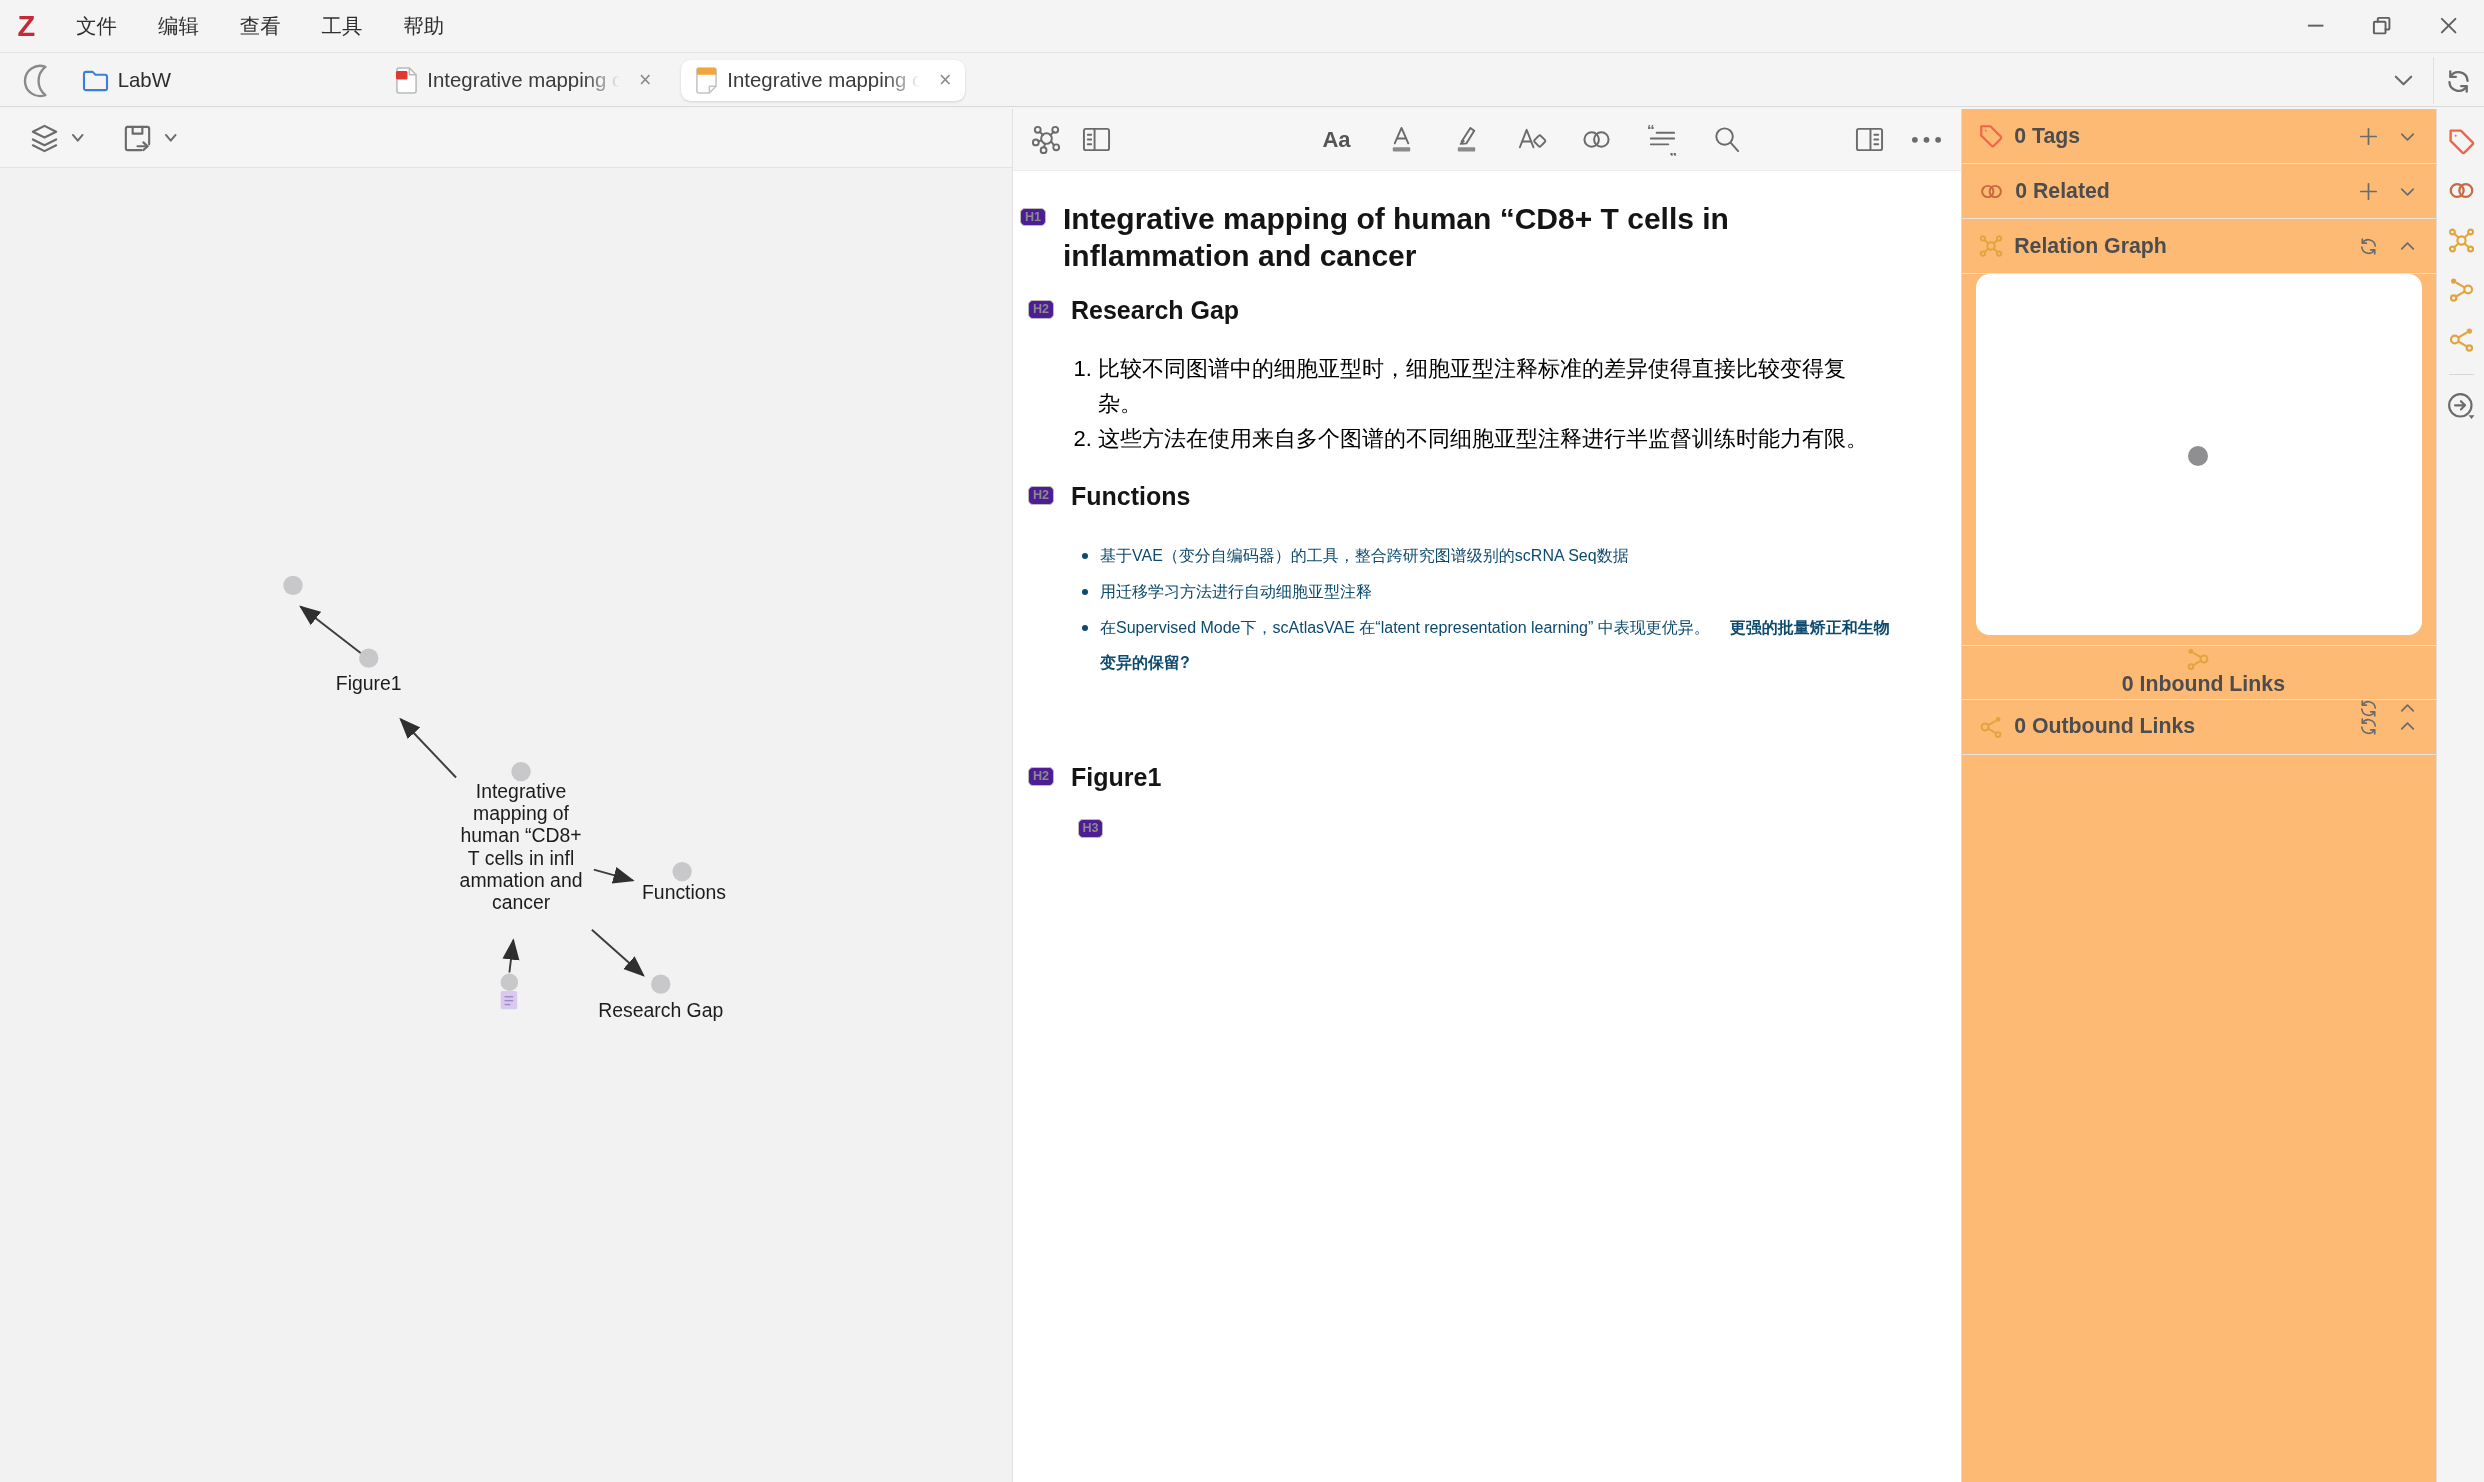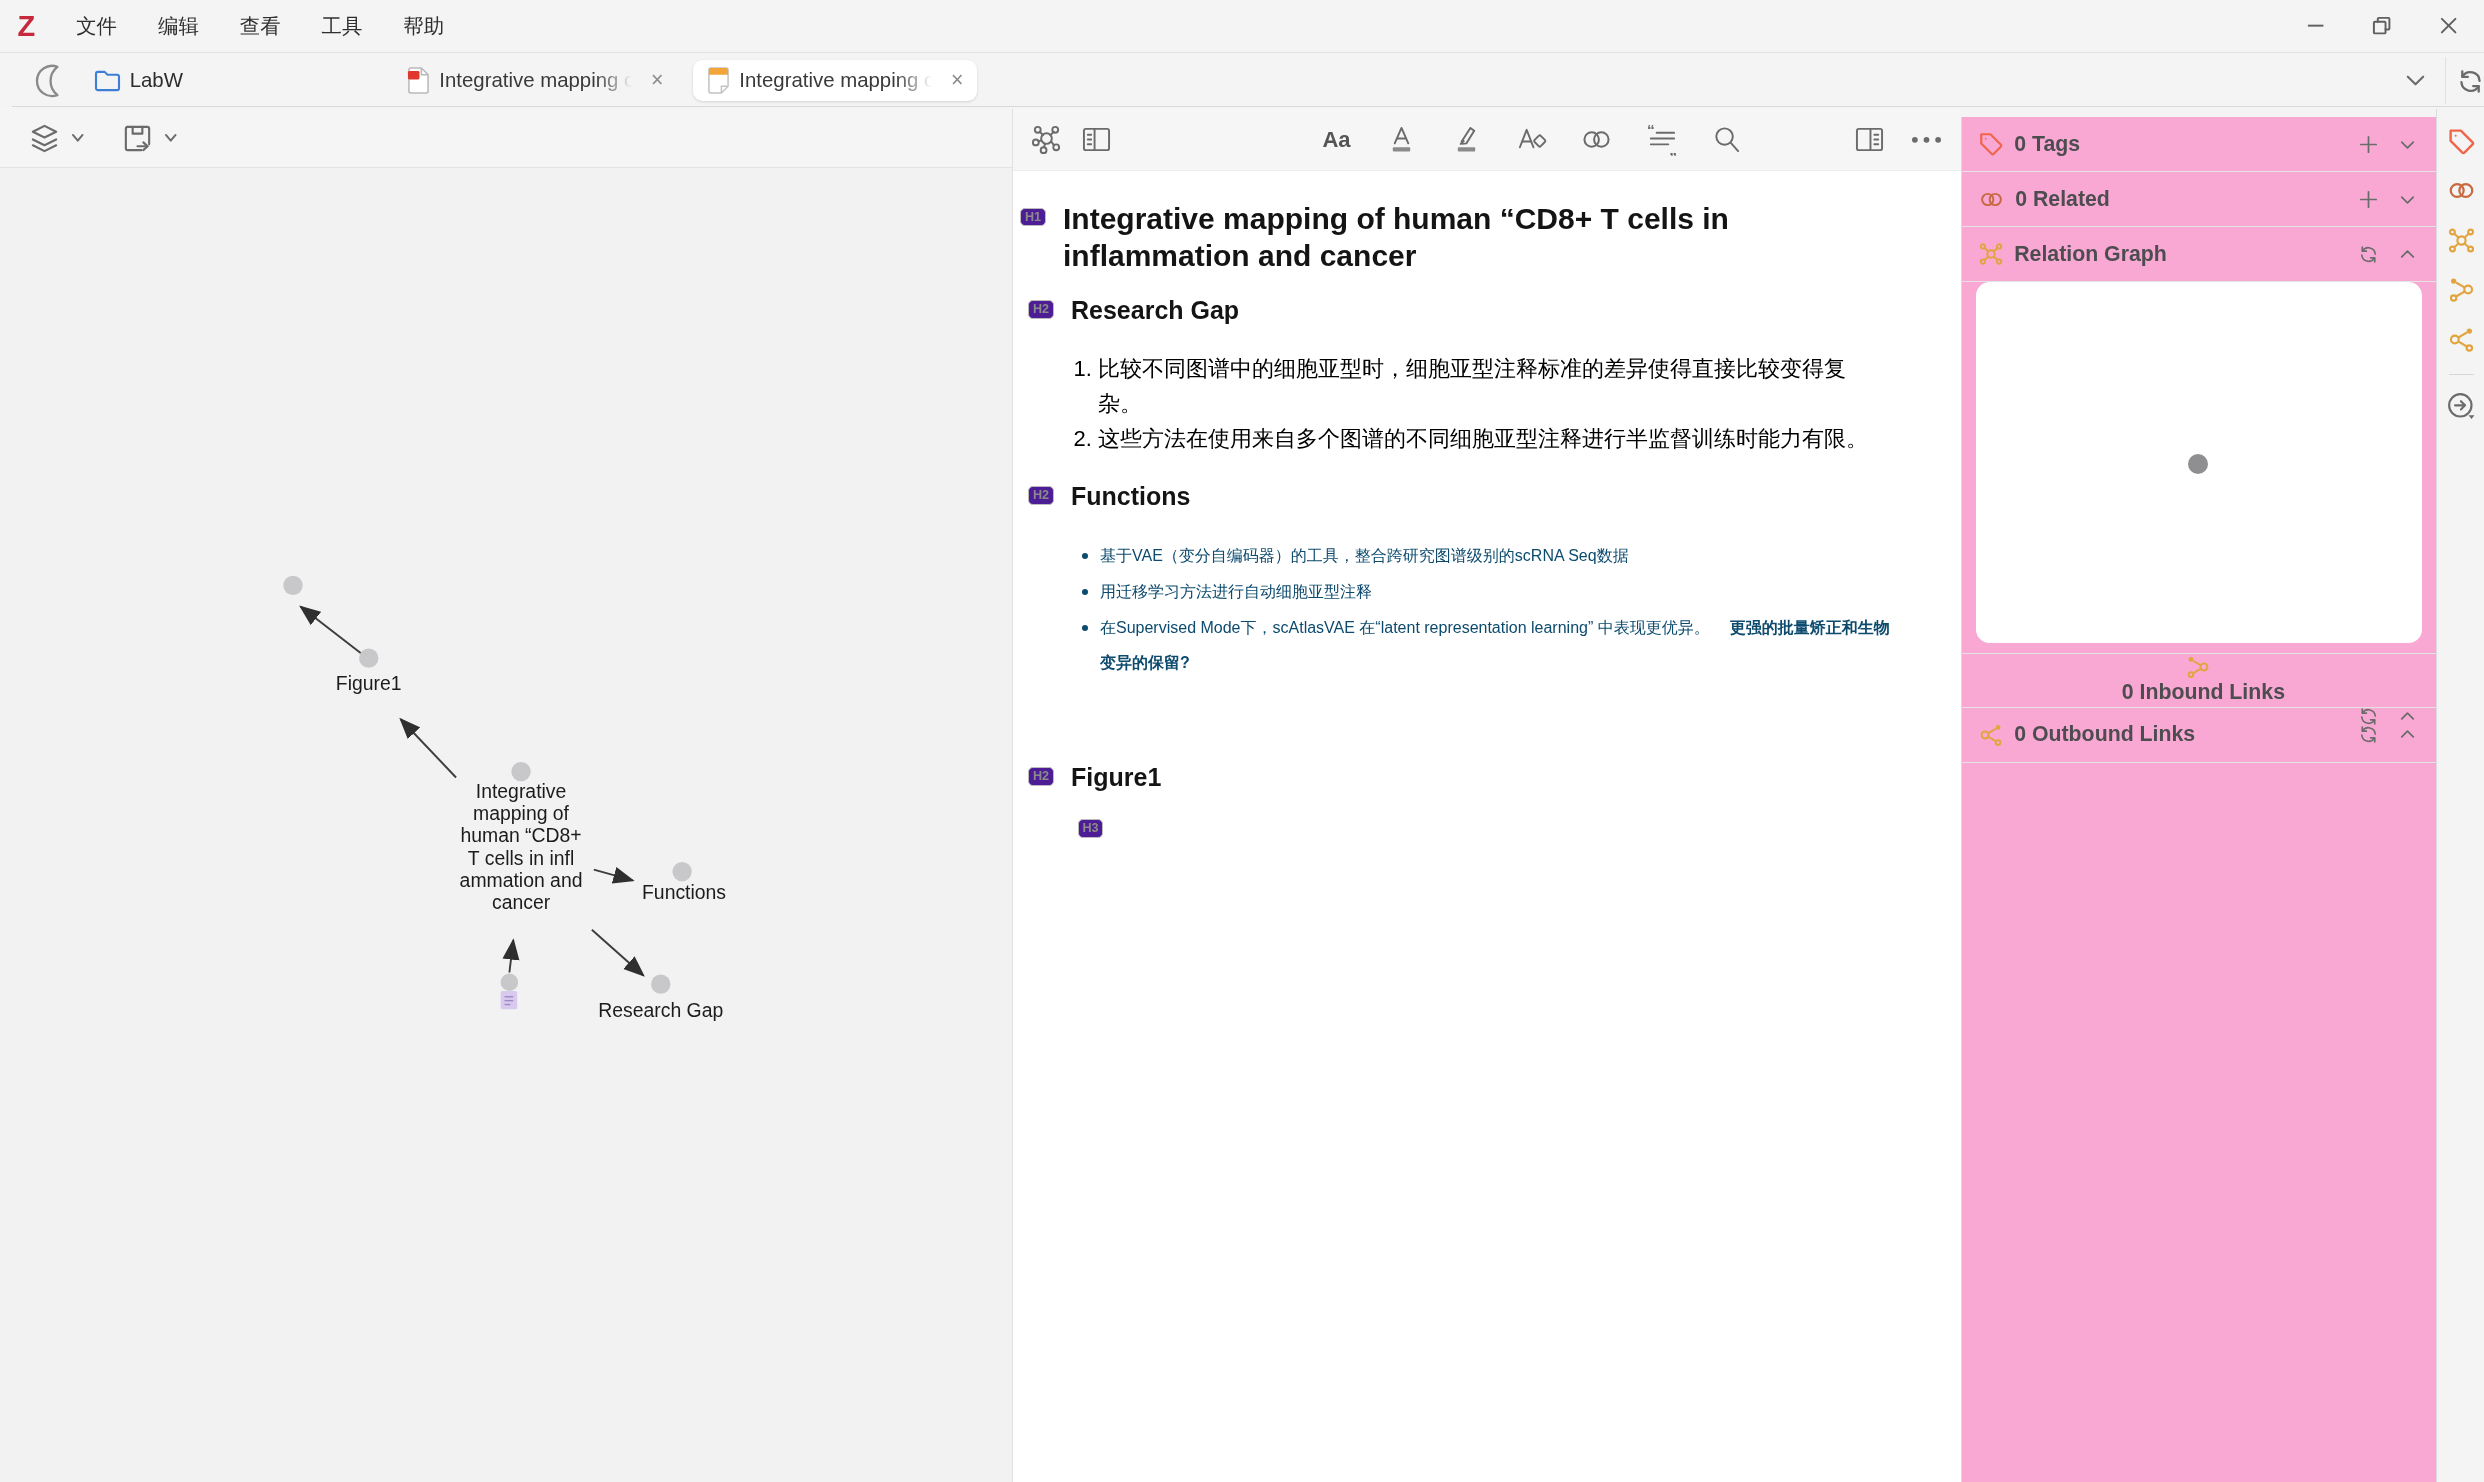--- a/index.html
+++ b/index.html
@@ -13,21 +13,21 @@
 
   
   .menubar { position:absolute; top:0; left:0; right:0; height:53px; background:#f4f4f5;
              border-bottom:1px solid #e3e3e4; display:flex; align-items:center; }
   .app-logo { font-size:29px; font-weight:bold; color:#c5293a; margin-left:17.5px; line-height:1; }
   .menu-item { font-size:20.4px; color:#2e2e2e; margin-left:41px; cursor:default; }
   .win-controls { margin-left:auto; display:flex; align-items:center; gap:45px; margin-right:25px; }
   .win-btn svg { stroke:#5f5f5f; }
 
   
-  .tabbar { position:absolute; top:53px; left:12px; right:0; height:54px; background:#f4f4f5;
+  .tabbar { position:absolute; top:53px; left:0; right:0; height:54px; background:#f4f4f5;
             border-bottom:1px solid #d9d9da; }
   .moon-btn { position:absolute; left:23px; top:8.7px; }
   .lib-tab { position:absolute; left:82px; top:9.7px; height:35px; display:flex; align-items:center; gap:8.7px; }
   .lib-label { font-size:20.4px; color:#2c2c2c; }
   .tab { position:absolute; top:6.8px; height:41px; width:284px; display:flex; align-items:center;
          gap:9.7px; padding:0 11.6px 0 13.6px; border-radius:9.7px; }
   .tab.active { background:#ffffff; box-shadow:0 1px 2.9px rgba(0,0,0,.14); }
   .tab-title { flex:1; font-size:20.4px; color:#3a3a3a; white-space:nowrap; overflow:hidden;
                -webkit-mask-image:linear-gradient(90deg,#000 78%,transparent 96%);
                mask-image:linear-gradient(90deg,#000 78%,transparent 96%); }
@@ -66,21 +66,21 @@
   h2.mt-fn { margin-top:25px; }
   h2.mt-fig { margin-top:82px; }
   .note-ol { margin:25px 0 0; padding-left:35px; max-width:825px; font-size:22px; line-height:35px; color:#000000; }
   .note-ul { margin:25px 0 0; padding-left:37px; max-width:835px; font-size:16px; line-height:35px; color:#0c4a6e; }
   .note-ol li, .note-ul li { margin:0; }
   .note-ul li::marker { font-size:18.4px; }
   .bold-frag { font-weight:700;margin-left:20px; }
   .h3-line { margin-top:25px; padding-left:14.6px; }
 
   
-  .sidebar { position:absolute; left:1961px; top:8px; bottom:0; width:475px; background:#f9a8d4;
+  .sidebar { position:absolute; left:1961px; top:0; bottom:0; width:475px; background:#fdba74;
              border-left:1px solid #dadadb; }
   .side-row { height:55px; display:flex; align-items:center; padding:0 17.5px 0 15.5px;
               border-bottom:1px solid #e3e3e4; }
   .side-row.bt { border-top:1px solid #e3e3e4; margin-top:9.7px;flex-direction:column; }
   .side-label { font-size:21.3px; font-weight:700; color:#4d4d50; margin-left:10.7px; }
   .row-controls { margin-left:auto; display:flex; align-items:center; gap:15.5px; }
   .graph-panel { margin:0 13.6px; height:361px; background:#ffffff; border-radius:13.6px; position:relative; }
   .graph-dot { position:absolute; left:212px; top:172px; width:20.4px; height:20.4px; border-radius:50%;
                background:#8f8f91; }
 

